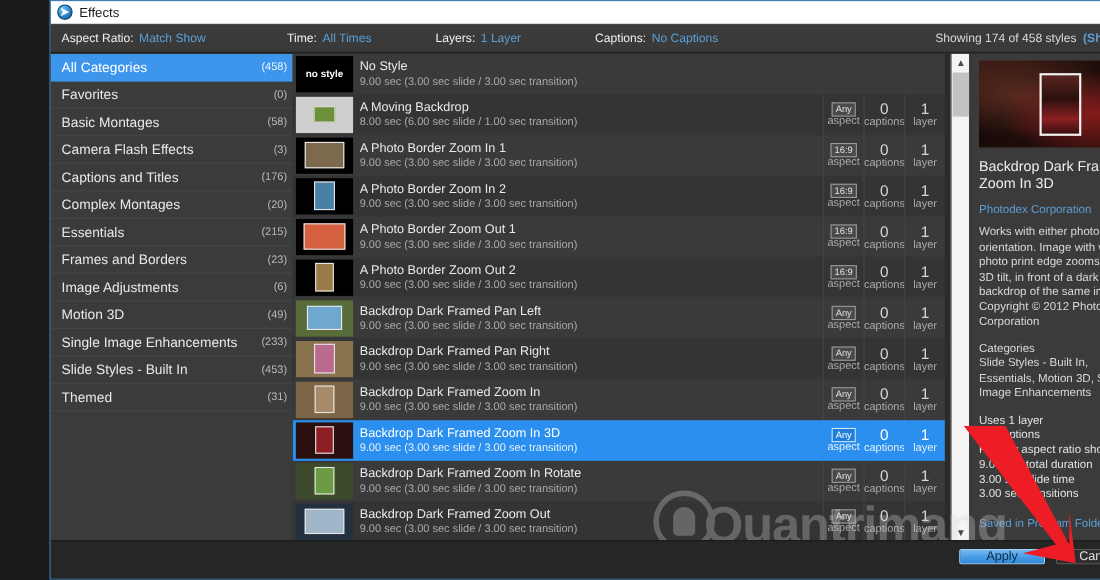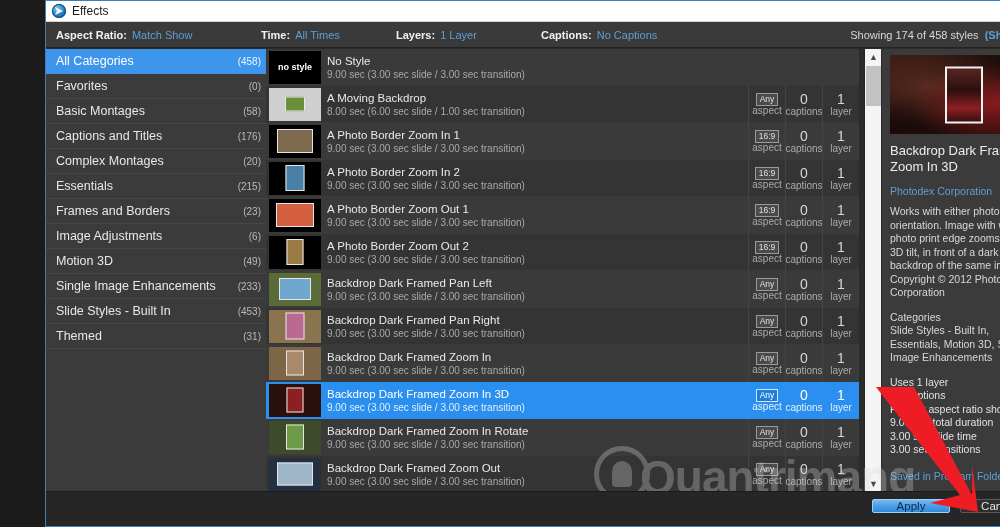--- a/index.html
+++ b/index.html
@@ -50,21 +50,21 @@
 
   
   .filterbar {
     position: absolute; left: 0; top: 21px;
     width: 1000px; height: 26px;
     background: #3a3a3a;
     border-bottom: 1px solid #222;
     font-size: 11px;
   }
   .filter-item { position: absolute; top: 7px; white-space: nowrap; }
-  .filter-label { color: #f0f0f0; font-weight: bold; }
+  .filter-label { color: #f0f0f0; font-weight: normal; }
   .filter-value { color: #5c9fd6; margin-left: 5px; }
   .showing {
     position: absolute; right: 8px; top: 7px;
     font-size: 11px; color: #d8d8d8; white-space: nowrap;
   }
   .showing .show-all { color: #5c9fd6; margin-left: 6px; font-weight: bold; }
 
   
   .sidebar {
     position: absolute; left: 0; top: 48px;
@@ -300,20 +300,24 @@
       </div>
       <div class="cat">
         <span class="cat-name">Favorites</span>
         <span class="cat-count">(0)</span>
       </div>
       <div class="cat">
         <span class="cat-name">Basic Montages</span>
         <span class="cat-count">(58)</span>
       </div>
       <div class="cat">
+        <span class="cat-name">Camera Flash Effects</span>
+        <span class="cat-count">(3)</span>
+      </div>
+      <div class="cat">
         <span class="cat-name">Captions and Titles</span>
         <span class="cat-count">(176)</span>
       </div>
       <div class="cat">
         <span class="cat-name">Complex Montages</span>
         <span class="cat-count">(20)</span>
       </div>
       <div class="cat">
         <span class="cat-name">Essentials</span>
         <span class="cat-count">(215)</span>

